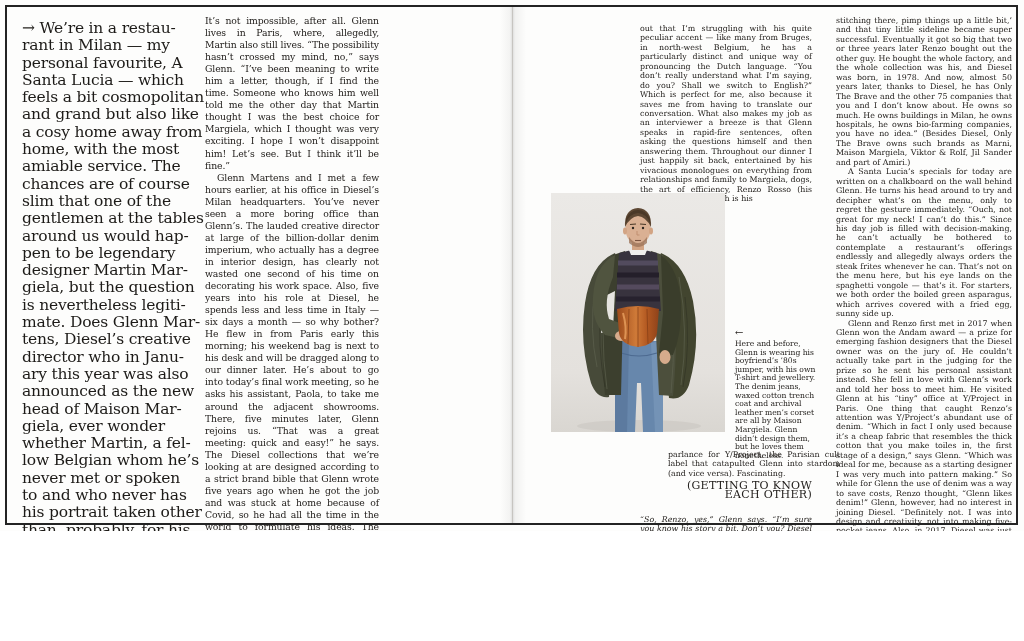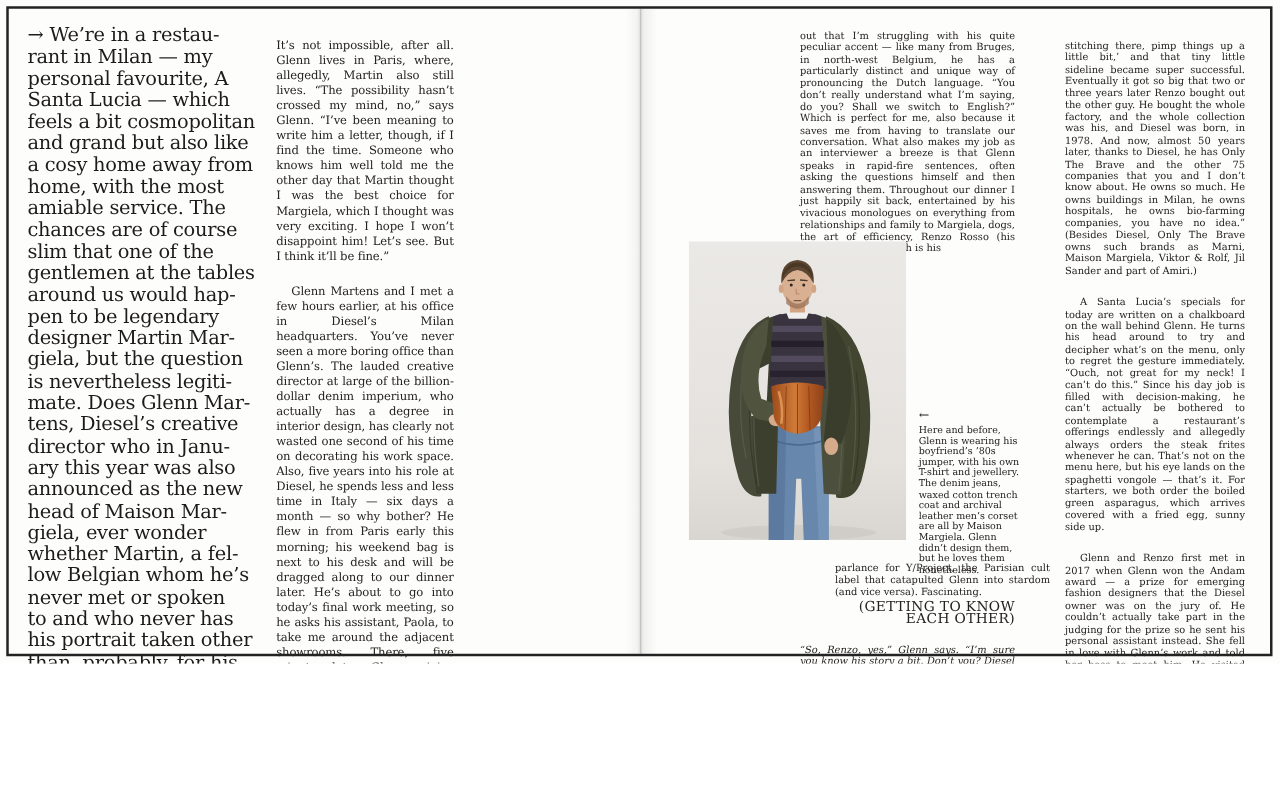--- a/index.html
+++ b/index.html
@@ -9,21 +9,21 @@
   #fold{position:absolute;top:7px;bottom:8px;left:500px;width:26px;
         background:linear-gradient(90deg,rgba(0,0,0,0) 0%,rgba(0,0,0,0.04) 38%,rgba(0,0,0,0.13) 48%,rgba(0,0,0,0.05) 58%,rgba(0,0,0,0) 100%);}
   #foldline{position:absolute;top:7px;bottom:8px;left:512px;width:1px;background:#c6c4c0;}
 
   
   .intro{position:absolute;left:22px;top:20px;width:196px;
          font-size:15.5px;line-height:17.3px;letter-spacing:-0.2px;
          white-space:pre-line;color:#1d1b18;}
   .colL{position:absolute;left:205px;top:15px;width:174px;
         font-size:9.3px;line-height:12.05px;text-align:justify;letter-spacing:-0.1px;}
-  .colL p,.colA p,.colB p{margin:16px;}
+  .colL p,.colA p,.colB p{margin:0;}
   .indent{text-indent:12px;}
 
   
   .colA-top{position:absolute;left:640px;top:16px;width:172px;
             font-size:7.9px;line-height:9.45px;text-align:justify;}
   .colA-mid{position:absolute;left:668px;top:442px;width:172px;
             font-size:7.9px;line-height:9.45px;text-align:justify;}
   .heading{position:absolute;left:640px;top:481px;width:172px;text-align:right;
            font-size:11px;line-height:9.45px;white-space:pre-line;letter-spacing:0.3px;}
   .colA-bottom{position:absolute;left:640px;top:507px;width:172px;

